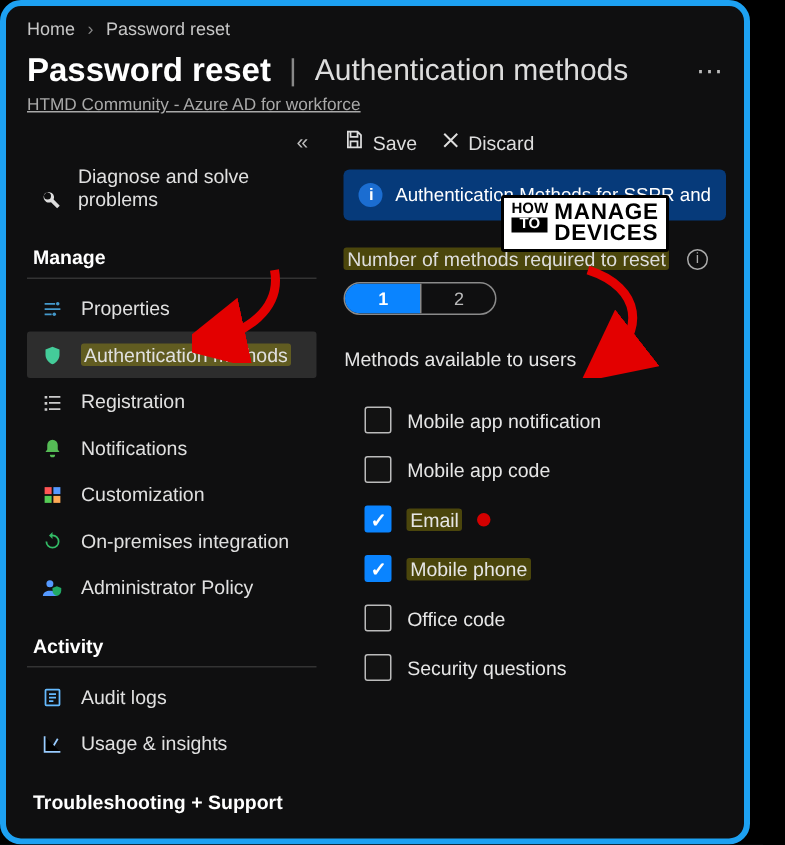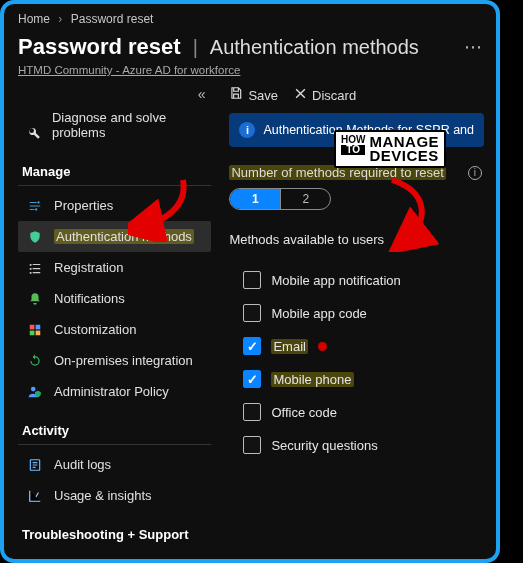--- a/index.html
+++ b/index.html
@@ -53,21 +53,21 @@
   .toolbar { display: flex; gap: 16px; align-items: center; margin-bottom: 10px; }
   .tb-btn { display:flex; align-items:flex-end; gap:5px; color:#ddd; font-size:13px; cursor:pointer;}
   .info-banner {
     background: #063a7a; color: #fff;
     border-radius: 4px; padding: 9px 10px;
     display: flex; align-items: center; gap: 8px;
     font-size: 12.5px; margin-bottom: 18px; overflow:hidden; white-space:nowrap;
   }
   .info-icon { font-weight:700; background:#1b6dd1; border-radius:50%; width:16px;height:16px; display:inline-flex; align-items:center; justify-content:center; font-size:11px;}
   .field-label { font-size: 13px; color:#ddd; }
-  .field-row { display:flex; align-items:center; gap:22px; margin-bottom:8px;}
+  .field-row { display:flex; align-items:center; gap:12px; margin-bottom:8px;}
   .info-o { display:inline-flex; width:14px; height:14px; border:1px solid #aaa; border-radius:50%; align-items:center; justify-content:center; font-size:10px; color:#aaa;}
   .pill-group {
     display: inline-flex; border: 1px solid #8a8a8a; border-radius: 14px; overflow:hidden;
     height: 22px; line-height:20px; font-size:12px; margin-bottom: 22px;
   }
   .pill { width: 50px; text-align:center; color:#bbb; cursor:pointer;}
   .pill.active { background:#0a84ff; color:#fff; font-weight:600;}
   .pill + .pill { border-left:1px solid #8a8a8a; }
   .methods-label { font-size:13px; color:#e6e6e6; margin-bottom:24px;}
   .chk-row { display:flex; align-items:center; gap:10px; margin: 0 0 15px 14px; cursor:pointer;}

